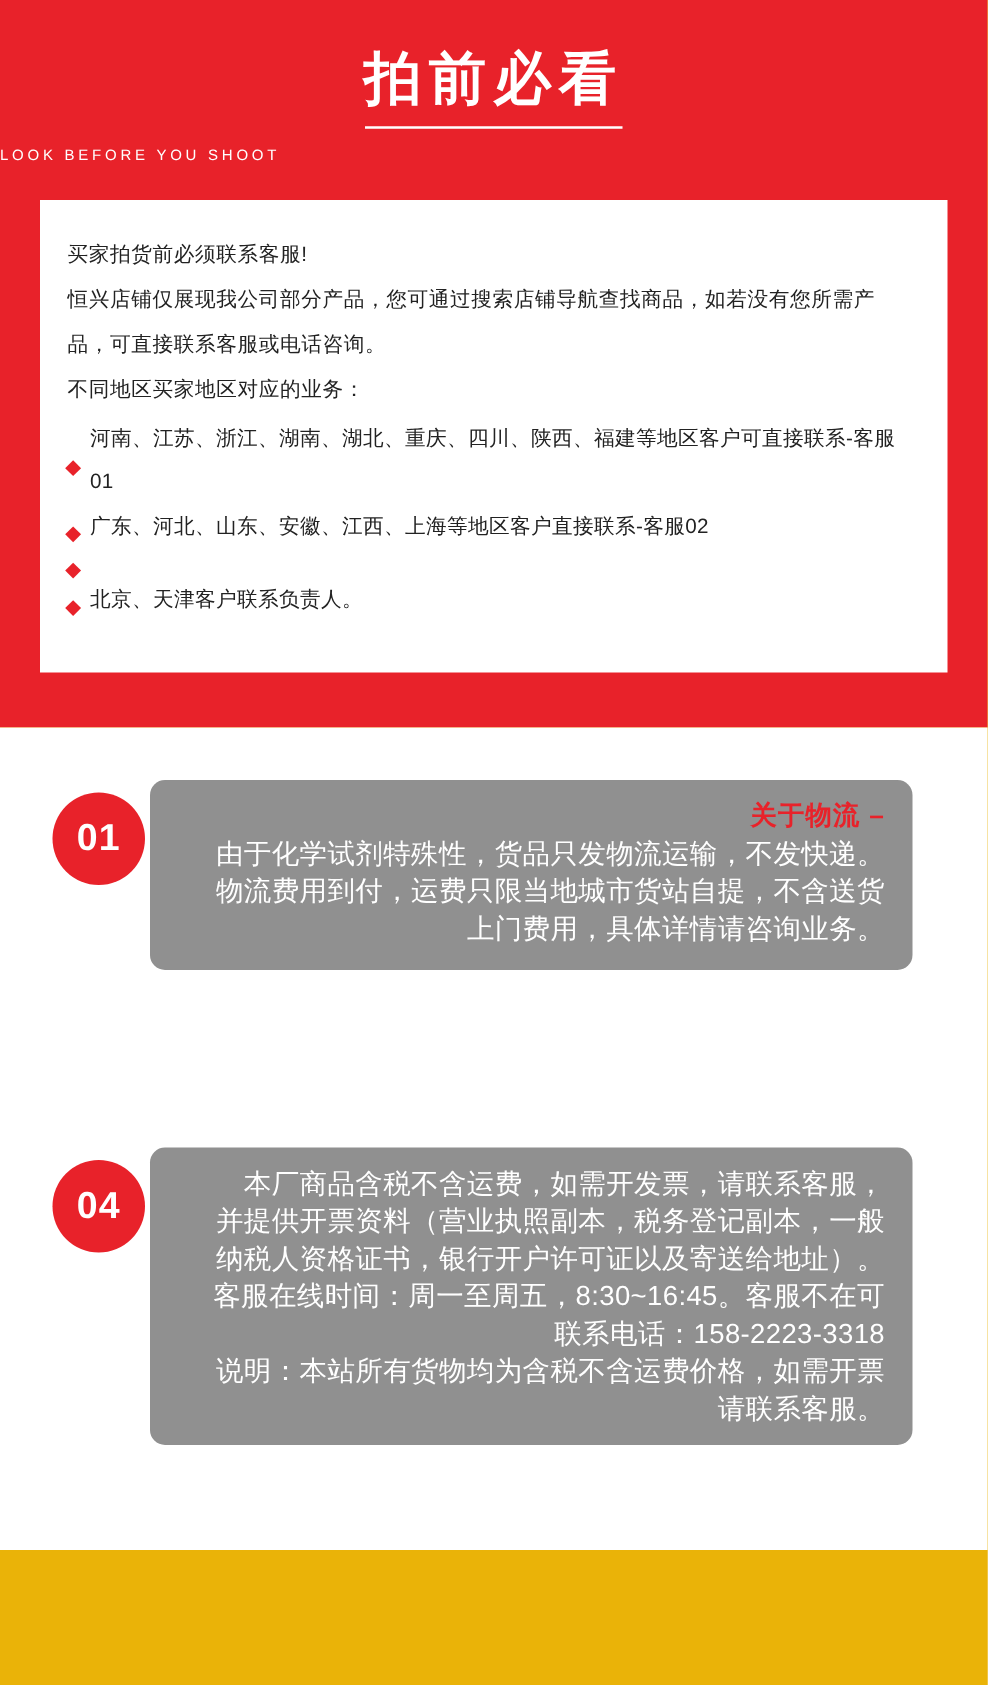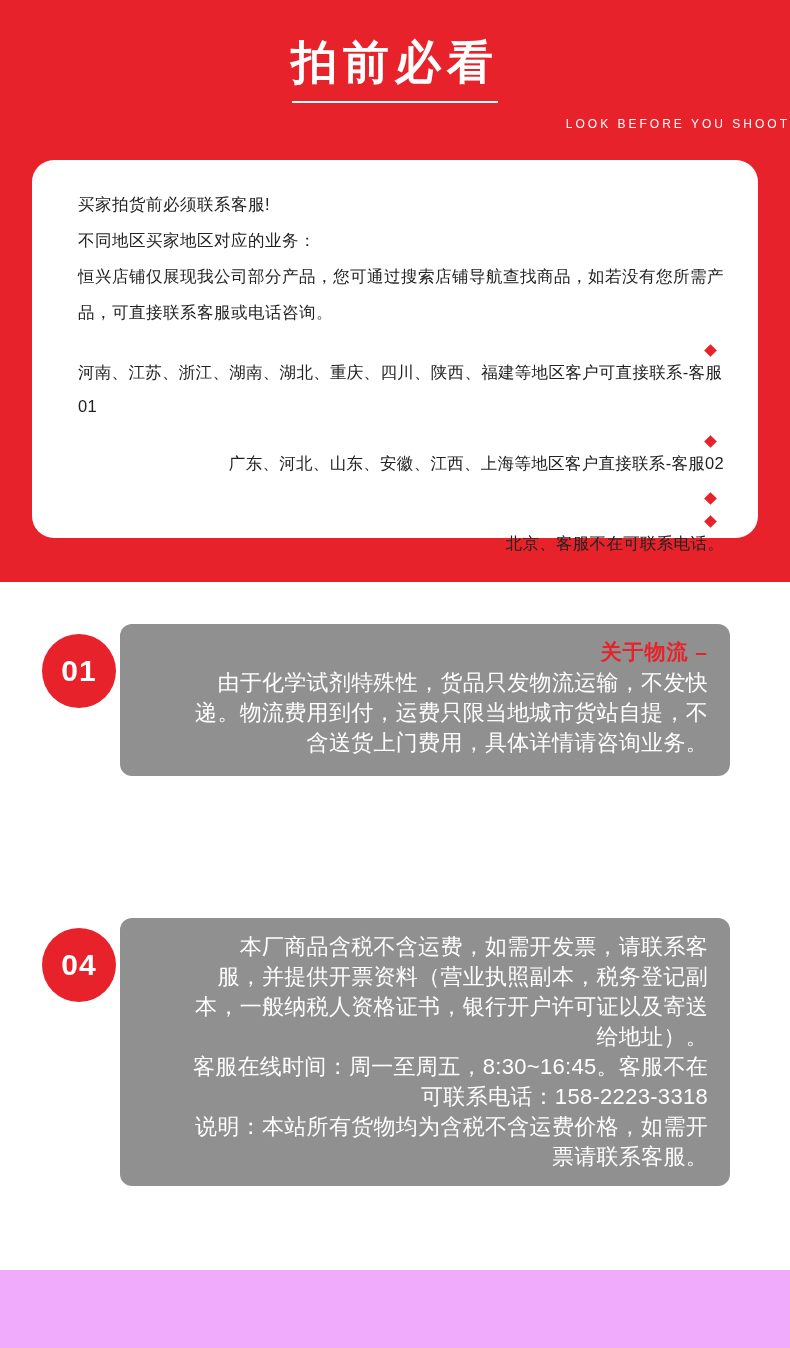--- a/index.html
+++ b/index.html
@@ -10,21 +10,21 @@
     width: 790px;
     height: 1348px;
     background: #ffffff;
     font-family: "Liberation Sans", sans-serif;
     overflow: hidden;
   }
   .page {
     position: relative;
     width: 790px;
     height: 1348px;
-    background: #f0abfc;
+    background: #eab308;
   }
 
   
   .banner {
     position: relative;
     width: 790px;
     height: 582px;
     background: #e8222a;
     box-sizing: border-box;
   }
@@ -37,54 +37,52 @@
     padding-top: 36px;
     line-height: 1.15;
   }
   .banner-underline {
     width: 206px;
     height: 2px;
     background: #ffffff;
     margin: 12px auto 0 auto;
   }
   .banner-sub {
-    text-align: right;
+    text-align: left;
     color: #ffffff;
     font-size: 12px;
     letter-spacing: 3px;
     margin-top: 14px;
   }
 
   
   .notice-card {
     position: absolute;
     left: 32px;
     top: 160px;
     width: 726px;
     height: 378px;
     background: #ffffff;
     box-sizing: border-box;
-    padding: 26px 34px 20px 46px;
-    border-radius: 22px;
+    padding: 26px 34px 20px 22px;
   }
   .notice-line {
     color: #222222;
     font-size: 16.5px;
     line-height: 36px;
     letter-spacing: 0.5px;
   }
   .notice-list {
     margin-top: 4px;
   }
   .notice-item {
     display: flex;
-    align-items: flex-end;
+    align-items: center;
     line-height: 34px;
     margin-bottom: 2px;
-    flex-direction: column;
   }
   .diamond {
     flex: 0 0 auto;
     width: 9px;
     height: 9px;
     background: #e8222a;
     transform: rotate(45deg);
     margin-top: 12px;
     margin-right: 9px;
   }
@@ -105,21 +103,21 @@
     position: relative;
     margin: 0 0 36px 0;
     min-height: 70px;
     text-align: right;
   }
   .section-body {
     margin-left: 120px;
     margin-right: 60px;
     background: #909090;
     border-radius: 12px;
-    padding: 14px 22px 18px 56px;
+    padding: 14px 22px 18px 34px;
     box-sizing: border-box;
     min-height: 96px;
   }
   .badge {
     position: absolute;
     left: 42px;
     top: 10px;
     width: 74px;
     height: 74px;
     border-radius: 50%;
@@ -168,38 +166,38 @@
 
 <div class="page">
 
   <div class="banner">
     <div class="banner-title">拍前必看</div>
     <div class="banner-underline"></div>
     <div class="banner-sub">LOOK BEFORE YOU SHOOT</div>
 
     <div class="notice-card">
       <div class="notice-line">买家拍货前必须联系客服!</div>
+      <div class="notice-line">恒兴店铺仅展现我公司部分产品，您可通过搜索店铺导航查找商品，如若没有您所需产品，可直接联系客服或电话咨询。</div>
       <div class="notice-line">不同地区买家地区对应的业务：</div>
-      <div class="notice-line">恒兴店铺仅展现我公司部分产品，您可通过搜索店铺导航查找商品，如若没有您所需产品，可直接联系客服或电话咨询。</div>
 
       <div class="notice-list">
         <div class="notice-item">
           <span class="diamond"></span>
           <span class="notice-item-text">河南、江苏、浙江、湖南、湖北、重庆、四川、陕西、福建等地区客户可直接联系-客服01</span>
         </div>
         <div class="notice-item">
           <span class="diamond"></span>
           <span class="notice-item-text">广东、河北、山东、安徽、江西、上海等地区客户直接联系-客服02</span>
         </div>
         <div class="notice-item">
           <span class="diamond"></span>
         </div>
         <div class="notice-item">
           <span class="diamond"></span>
-          <span class="notice-item-text">北京、客服不在可联系电话。</span>
+          <span class="notice-item-text">北京、天津客户联系负责人。</span>
         </div>
       </div>
     </div>
   </div>
 
   <div class="sections">
 
     <div class="section s1">
       <div class="badge">01</div>
       <div class="section-body">

